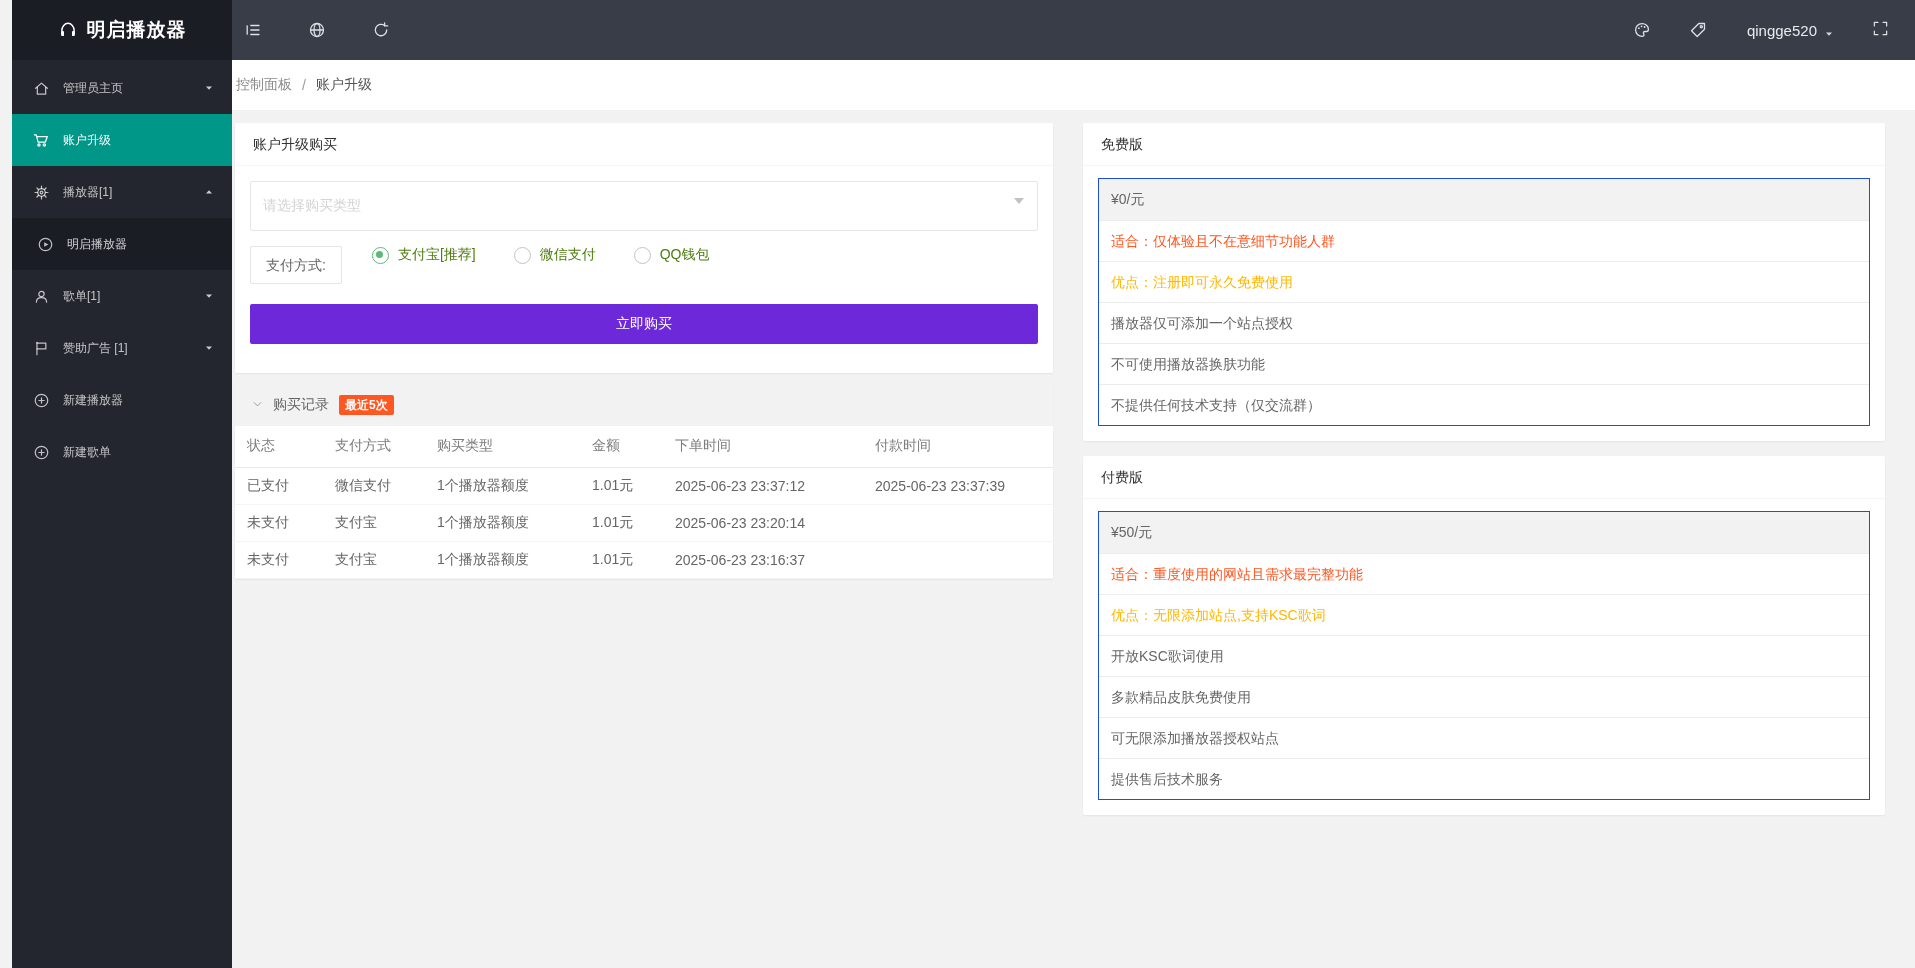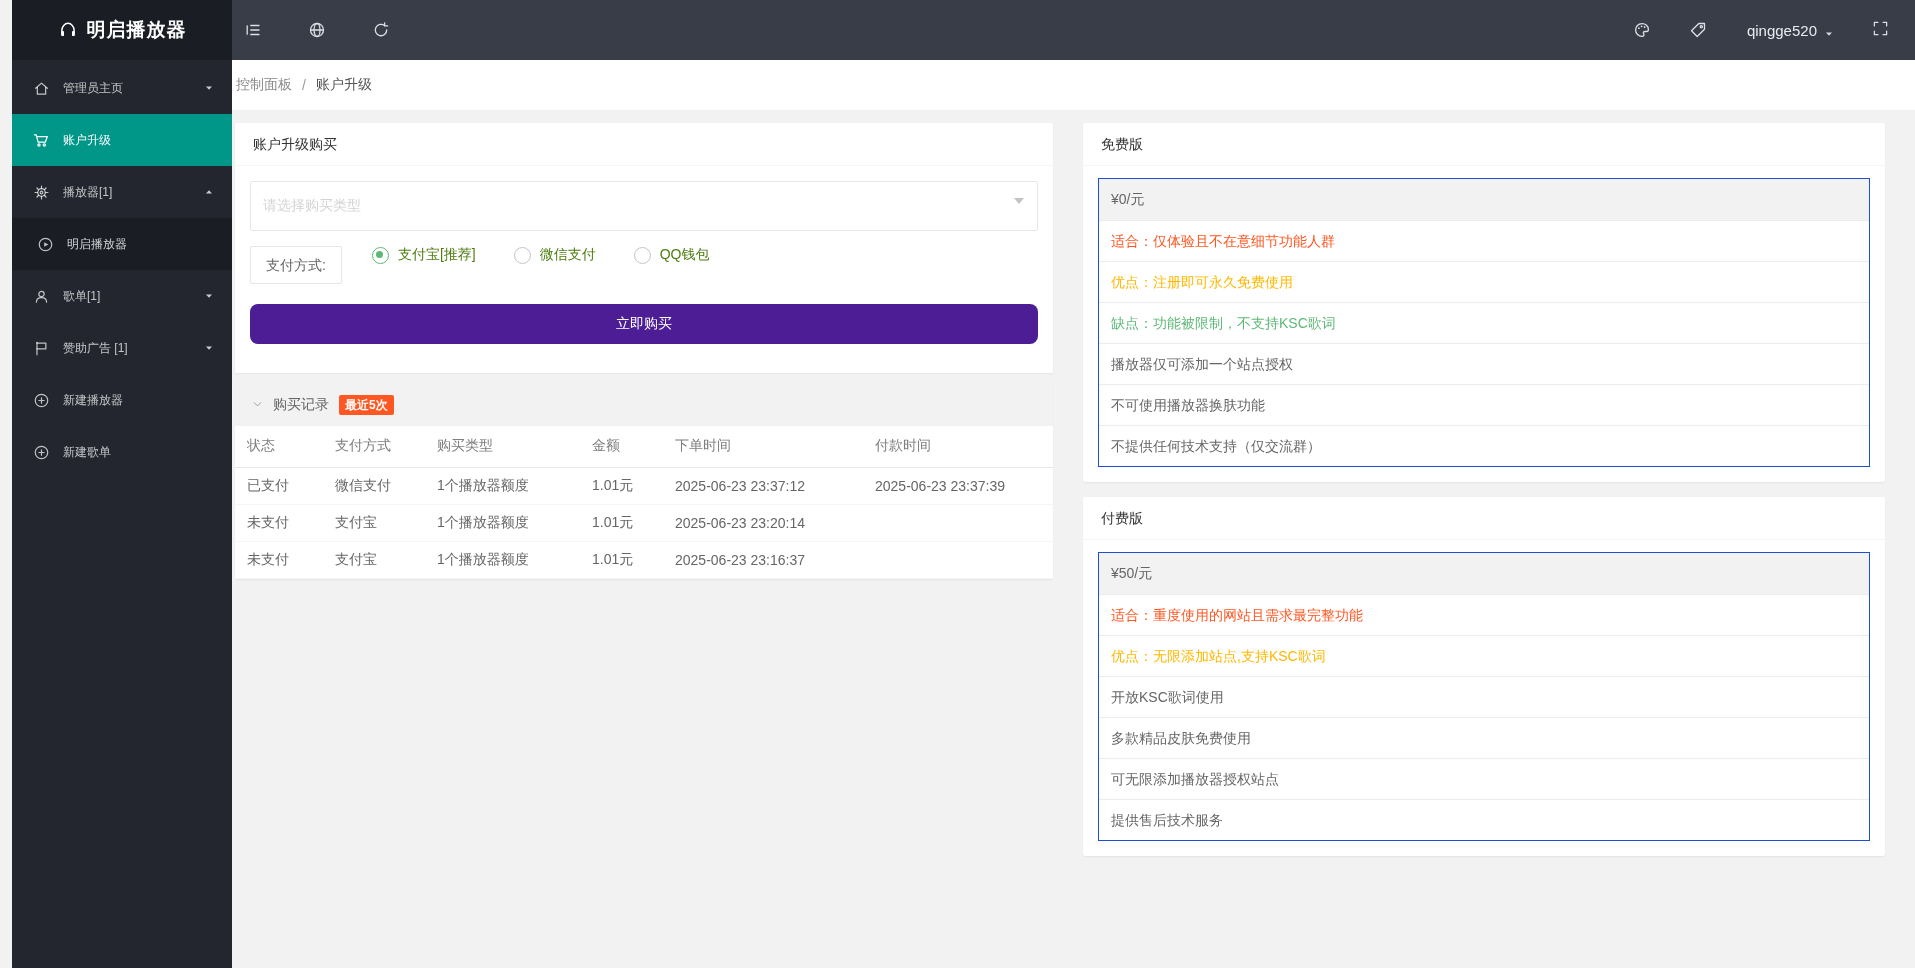--- a/index.html
+++ b/index.html
@@ -46,21 +46,21 @@
   .card1-body { padding:15px 15px 29px 15px; }
   .select { position:relative; height:50px; border:1px solid #e6e6e6; border-radius:2px; display:flex; align-items:center; padding:0 12px; color:#d4d4d4; cursor:pointer; background:#fff; }
   .select .sel-arrow { position:absolute; right:13px; top:16px; width:0; height:0; border-left:5px solid transparent; border-right:5px solid transparent; border-top:6px solid #c2c2c2; }
   .pay-row { margin-top:15px; display:flex; align-items:flex-start; }
   .pay-label { height:38px; line-height:36px; border:1px solid #e6e6e6; border-radius:2px; padding:0 15px; color:#666; background:#fff; }
   .radios { display:flex; align-items:center; margin-left:30px; }
   .radio { display:flex; align-items:center; margin-right:38px; cursor:pointer; color:#4d7c0f; }
   .radio-circle { width:17px; height:17px; border-radius:50%; border:1.5px solid #c4c4c4; margin-right:9px; position:relative; background:#fff; }
   .radio.checked .radio-circle { border-color:#5FB878; }
   .radio.checked .radio-circle:after { content:""; position:absolute; left:3.5px; top:3.5px; width:7px; height:7px; border-radius:50%; background:#5FB878; }
-  .buy-btn { display:block; width:100%; height:40px; margin-top:20px; background:#4c1d95; color:#fff; border:none; border-radius:8px; font-size:14px; cursor:pointer; font-family:inherit; }
+  .buy-btn { display:block; width:100%; height:40px; margin-top:20px; background:#6d28d9; color:#fff; border:none; border-radius:2px; font-size:14px; cursor:pointer; font-family:inherit; }
 
   
   .card2 { margin-top:10px; }
   .records-header { height:43px; background:#f2f2f2; display:flex; align-items:center; padding:0 16px; border-radius:2px 2px 0 0; cursor:pointer; }
   .records-header .chev { display:flex; color:#999; }
   .records-title { color:#666; margin-left:9px; }
   .records-badge { margin-left:10px; background:#FF5722; color:#fff; font-size:12px; padding:2px 6px; border-radius:2px; line-height:16px;font-weight:bold; }
   table.records { width:100%; border-collapse:collapse; table-layout:fixed; }
   table.records th { text-align:left; font-weight:normal; color:#7d7d7d; height:41px; padding-left:12px; border-bottom:1px solid #e8e8e8; }
   table.records td { height:37px; color:#666; padding-left:12px; border-bottom:1px solid #f5f5f5; overflow:hidden; white-space:nowrap; }
@@ -335,21 +335,20 @@
 
     <div class="col-right">
       <div class="card plan-card">
         <div class="card-header">免费版</div>
         <div class="plan-body">
           <div class="plan-list">
             <div class="plan-price">¥0/元</div>
             <div>
                 <div class="plan-feature tone-danger">适合：仅体验且不在意细节功能人群</div>
                 <div class="plan-feature tone-warning">优点：注册即可永久免费使用</div>
-                <div class="plan-feature tone-success">缺点：功能被限制，不支持KSC歌词</div>
                 <div class="plan-feature">播放器仅可添加一个站点授权</div>
                 <div class="plan-feature">不可使用播放器换肤功能</div>
                 <div class="plan-feature">不提供任何技术支持（仅交流群）</div>
               </div>
           </div>
         </div>
       </div>
 
       <div class="card plan-card">
         <div class="card-header">付费版</div>

